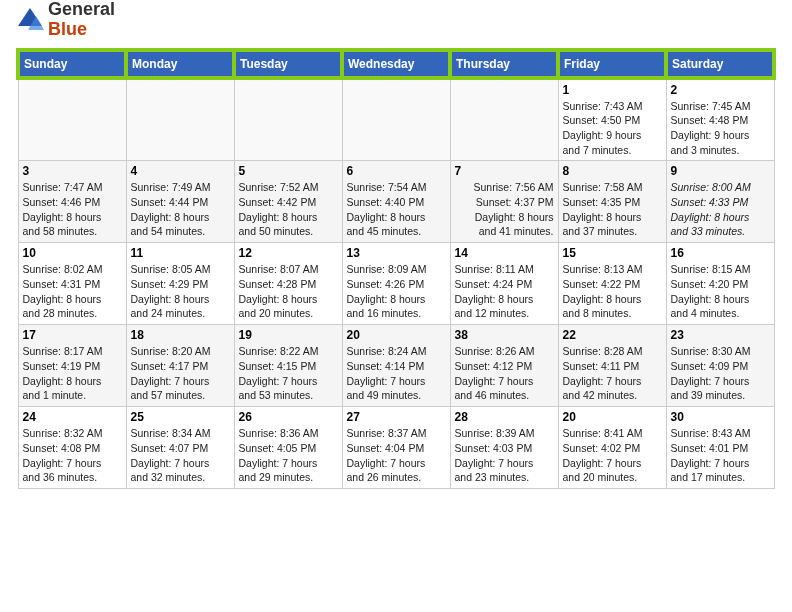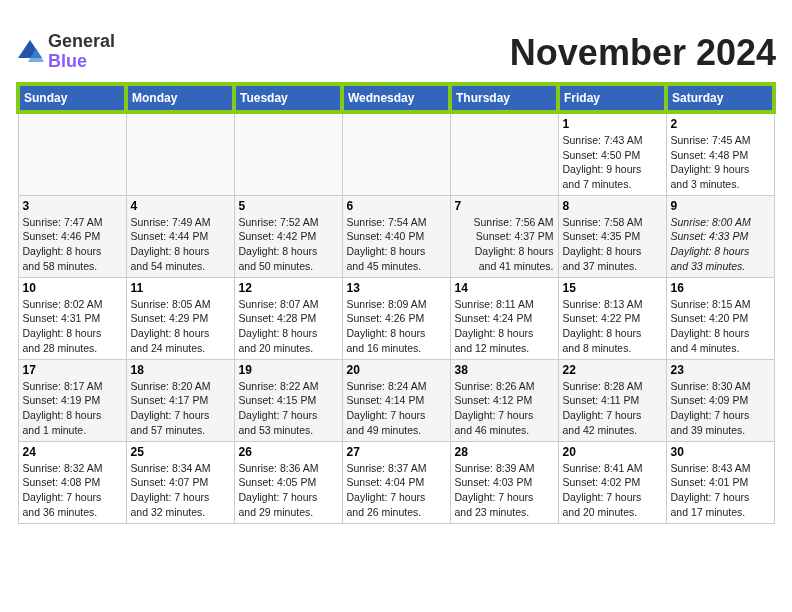--- a/index.html
+++ b/index.html
@@ -5,41 +5,41 @@
     * { box-sizing: border-box; margin: 0; padding: 0; }
     body {
       font-family: Arial, sans-serif;
       background: #fff;
       width: 792px;
       height: 612px;
       overflow: hidden;
     }
     .page {
       width: 792px;
-      padding: 32px 16px 8px 16px;
+      padding: 0 16px 8px 16px;
     }
     .header {
       display: flex;
       justify-content: space-between;
       align-items: flex-start;
       margin-bottom: 8px;
     }
     .logo {
       display: flex;
       align-items: center;
     }
     .logo-text {
       display: flex;
       flex-direction: column;
       font-weight: bold;
       font-size: 18px;
       line-height: 1.1;
     }
     .logo-general { color: #333; }
-    .logo-blue { color: #8b5cf6; }
+    .logo-blue { color: #c2410c; }
     .logo-icon {
       width: 28px;
       height: 28px;
       margin-right: 4px;
     }
     .title-area {
       text-align: right;
     }
     .month-title {
       font-size: 36px;
@@ -98,21 +98,20 @@
       <svg class="logo-icon" viewBox="0 0 28 28">
         <polygon points="14,2 26,20 2,20" fill="#2255aa"></polygon>
         <polygon points="20,10 28,24 12,24" fill="#4488dd" opacity="0.7"></polygon>
       </svg>
       <div class="logo-text">
         <span class="logo-general">General</span>
         <span class="logo-blue">Blue</span>
       </div>
     </div>
     <div class="title-area">
-      <div class="month-title">November 2024</div>
     </div>
   </div>
 
   <table class="calendar">
     <thead>
       <tr>
       <th>Sunday</th>
           <th>Monday</th>
           <th>Tuesday</th>
           <th>Wednesday</th>

